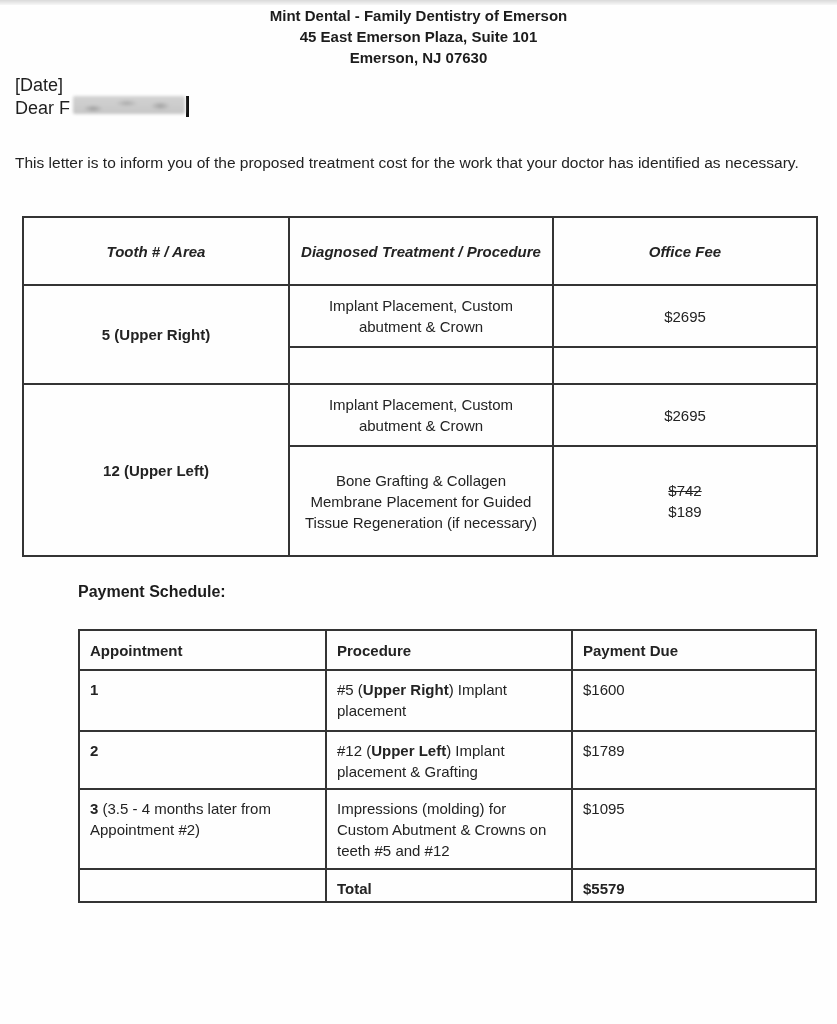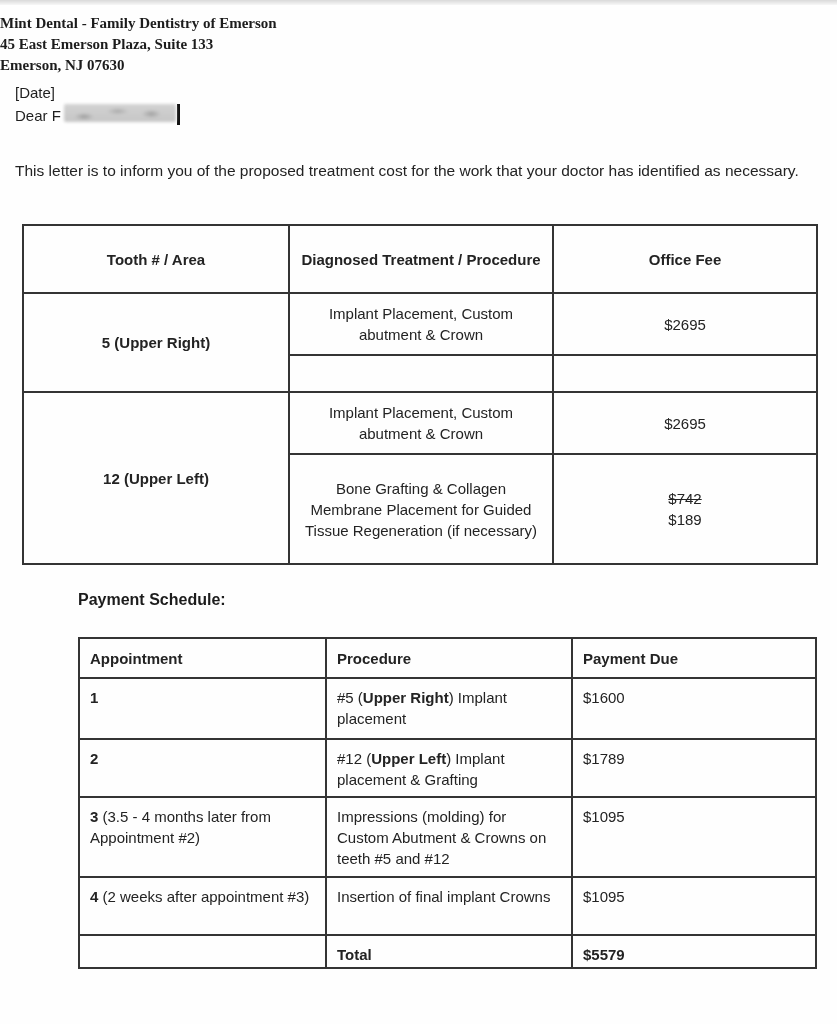--- a/index.html
+++ b/index.html
@@ -15,33 +15,32 @@
     height: 1024px;
     background: #fefefe;
     overflow: hidden;
   }
   .top-strip {
     height: 5px;
     background: linear-gradient(to bottom, #d9d9d9, #f7f7f7);
   }
   
   .letterhead {
-    padding-top: 8px;
-    font-family: Liberation Serif, serif;
+    text-align: center;
   }
   .lh-line {
     font-weight: bold;
     font-size: 15px;
     line-height: 21px;
     color: #1c1c1c;
   }
   
   .letter-meta {
     margin: 6px 0 0 15px;
-    font-size: 15px;
+    font-size: 18px;
   }
   .date-line { line-height: 22px; }
   .greeting-line {
     line-height: 24px;
     display: flex;
     align-items: flex-start;
   }
   .redacted {
     display: inline-block;
     width: 112px;
@@ -82,20 +81,21 @@
     line-height: 21px;
     overflow: hidden;
   }
   
   .t1 {
     margin: 40px 0 0 22px;
     width: 794px;
   }
   .t1 th {
     font-weight: bold;
+    font-style: italic;
     text-align: center;
     vertical-align: middle;
     height: 62px;
     padding: 2px 10px;
   }
   .t1 td {
     text-align: center;
     vertical-align: middle;
     padding: 2px 14px;
   }
@@ -135,21 +135,21 @@
   .bold { font-weight: bold; }
 </style>
 </head>
 <body>
 
 <div class="page">
   <div class="top-strip"></div>
 
   <div class="letterhead">
     <div class="lh-line">Mint Dental - Family Dentistry of Emerson</div>
-    <div class="lh-line">45 East Emerson Plaza, Suite 133</div>
+    <div class="lh-line">45 East Emerson Plaza, Suite 101</div>
     <div class="lh-line">Emerson, NJ 07630</div>
   </div>
 
   <div class="letter-meta">
     <div class="date-line">[Date]</div>
     <div class="greeting-line">
       <span>Dear F</span>
       <span class="redacted"></span>
       <span class="cursor"></span>
     </div>
@@ -224,25 +224,20 @@
       <tr class="h58">
         <td><b>2</b><span></span></td>
         <td><span>#12 (</span><b>Upper Left</b><span>) Implant placement &amp; Grafting</span></td>
         <td>$1789</td>
       </tr>
       <tr class="h80">
         <td><b>3</b><span> (3.5 - 4 months later from Appointment #2)</span></td>
         <td><span>Impressions (molding) for Custom Abutment &amp; Crowns on teeth #5 and #12</span><b></b><span></span></td>
         <td>$1095</td>
       </tr>
-      <tr class="h58">
-        <td><b>4</b><span> (2 weeks after appointment #3)</span></td>
-        <td><span>Insertion of final implant Crowns</span><b></b><span></span></td>
-        <td>$1095</td>
-      </tr>
       <tr class="h31">
         <td></td>
         <td class="bold">Total</td>
         <td class="bold">$5579</td>
       </tr>
     </tbody>
   </table>
 </div>
 
 </body></html>

